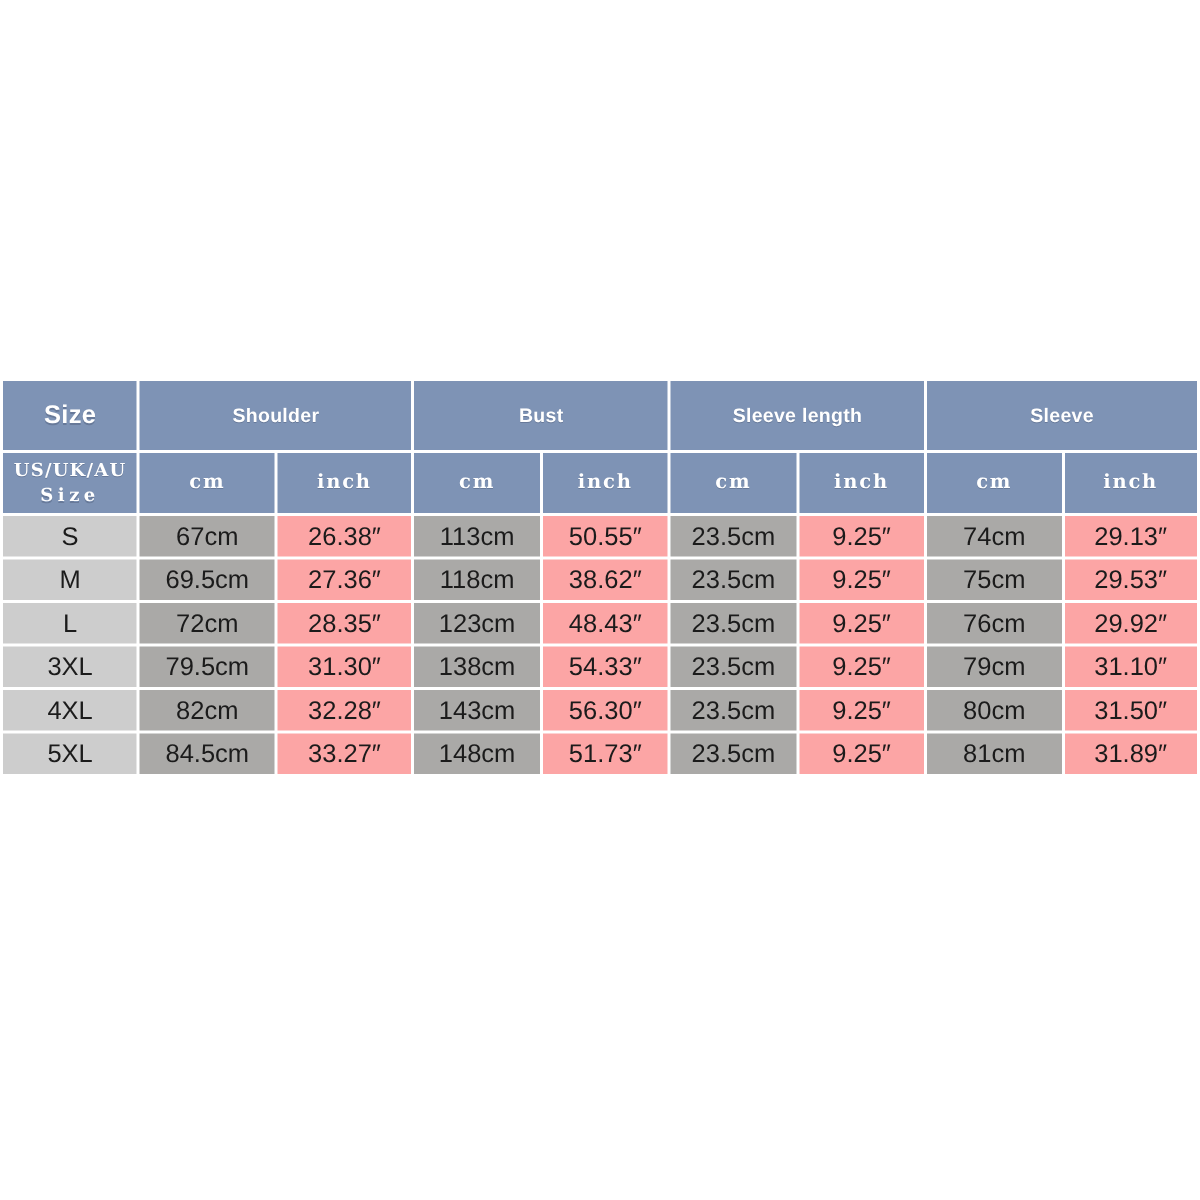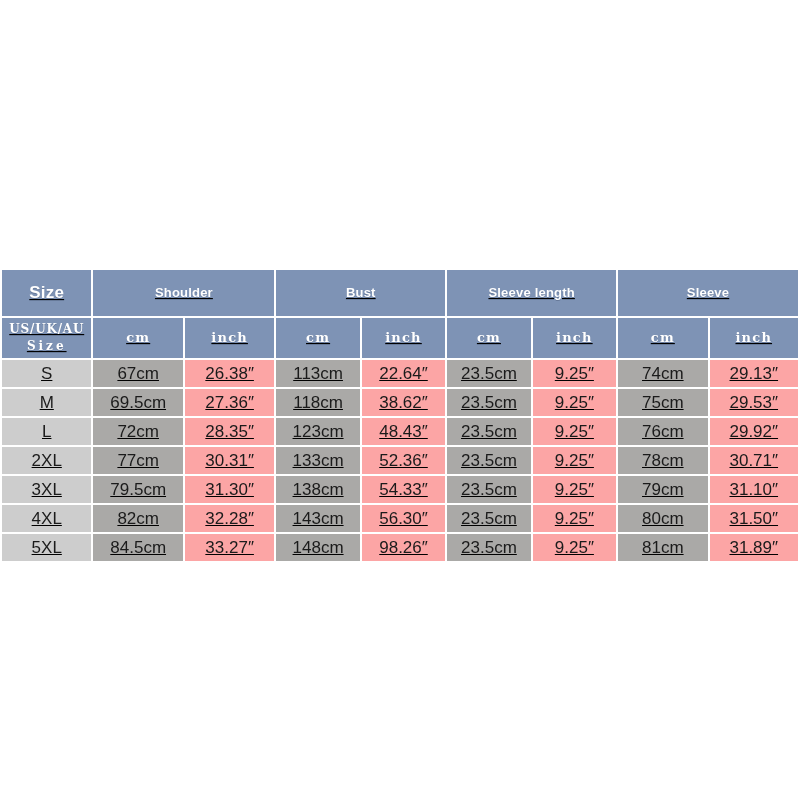--- a/index.html
+++ b/index.html
@@ -11,23 +11,22 @@
     width: 800px;
     height: 800px;
     background: #ffffff;
     font-family: "Liberation Sans", sans-serif;
     overflow: hidden;
   }
 
   #chart-wrap {
     position: absolute;
     left: 0;
-    top: 268px;
+    top: 252px;
     width: 708px;
-    text-decoration: underline;
   }
 
   table.size-chart {
     width: 800px;
     border-collapse: separate;
     border-spacing: 2px 2px;
     table-layout: fixed;
     background: #ffffff;
   }
 
@@ -130,21 +129,21 @@
         <td class="hdr-unit">inch</td>
         <td class="hdr-unit">cm</td>
         <td class="hdr-unit">inch</td>
       </tr>
 
       <tr>
         <td class="cell cell-size">S</td>
         <td class="cell cell-cm">67cm</td>
         <td class="cell cell-inch">26.38″</td>
         <td class="cell cell-cm">113cm</td>
-        <td class="cell cell-inch">22.64″</td>
+        <td class="cell cell-inch">50.55″</td>
         <td class="cell cell-cm">23.5cm</td>
         <td class="cell cell-inch">9.25″</td>
         <td class="cell cell-cm">74cm</td>
         <td class="cell cell-inch">29.13″</td>
       </tr>
       <tr>
         <td class="cell cell-size">M</td>
         <td class="cell cell-cm">69.5cm</td>
         <td class="cell cell-inch">27.36″</td>
         <td class="cell cell-cm">118cm</td>
@@ -159,31 +158,20 @@
         <td class="cell cell-cm">72cm</td>
         <td class="cell cell-inch">28.35″</td>
         <td class="cell cell-cm">123cm</td>
         <td class="cell cell-inch">48.43″</td>
         <td class="cell cell-cm">23.5cm</td>
         <td class="cell cell-inch">9.25″</td>
         <td class="cell cell-cm">76cm</td>
         <td class="cell cell-inch">29.92″</td>
       </tr>
       <tr>
-        <td class="cell cell-size">2XL</td>
-        <td class="cell cell-cm">77cm</td>
-        <td class="cell cell-inch">30.31″</td>
-        <td class="cell cell-cm">133cm</td>
-        <td class="cell cell-inch">52.36″</td>
-        <td class="cell cell-cm">23.5cm</td>
-        <td class="cell cell-inch">9.25″</td>
-        <td class="cell cell-cm">78cm</td>
-        <td class="cell cell-inch">30.71″</td>
-      </tr>
-      <tr>
         <td class="cell cell-size">3XL</td>
         <td class="cell cell-cm">79.5cm</td>
         <td class="cell cell-inch">31.30″</td>
         <td class="cell cell-cm">138cm</td>
         <td class="cell cell-inch">54.33″</td>
         <td class="cell cell-cm">23.5cm</td>
         <td class="cell cell-inch">9.25″</td>
         <td class="cell cell-cm">79cm</td>
         <td class="cell cell-inch">31.10″</td>
       </tr>
@@ -196,21 +184,21 @@
         <td class="cell cell-cm">23.5cm</td>
         <td class="cell cell-inch">9.25″</td>
         <td class="cell cell-cm">80cm</td>
         <td class="cell cell-inch">31.50″</td>
       </tr>
       <tr>
         <td class="cell cell-size">5XL</td>
         <td class="cell cell-cm">84.5cm</td>
         <td class="cell cell-inch">33.27″</td>
         <td class="cell cell-cm">148cm</td>
-        <td class="cell cell-inch">98.26″</td>
+        <td class="cell cell-inch">51.73″</td>
         <td class="cell cell-cm">23.5cm</td>
         <td class="cell cell-inch">9.25″</td>
         <td class="cell cell-cm">81cm</td>
         <td class="cell cell-inch">31.89″</td>
       </tr>
     </tbody>
   </table>
 </div>
 
 </body></html>

